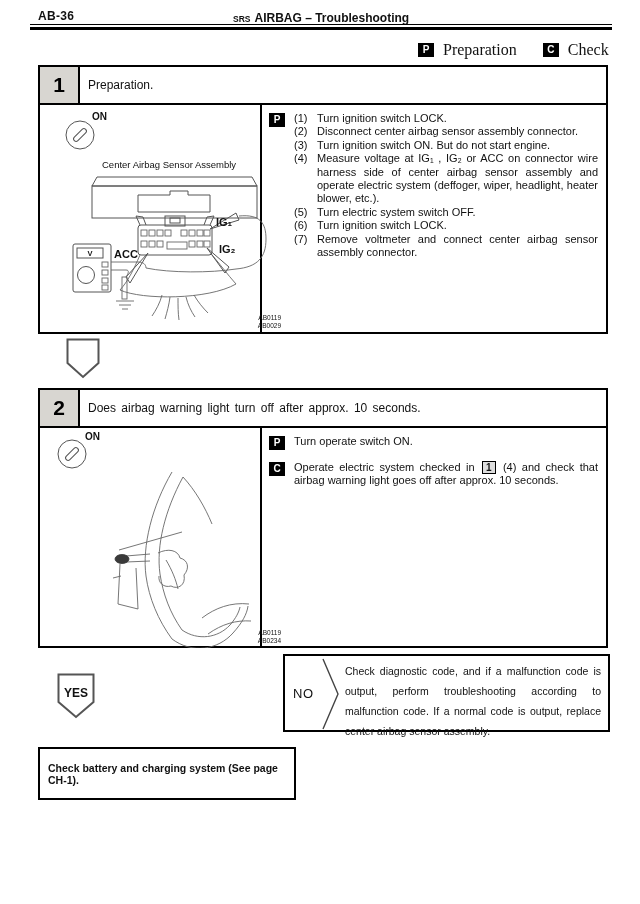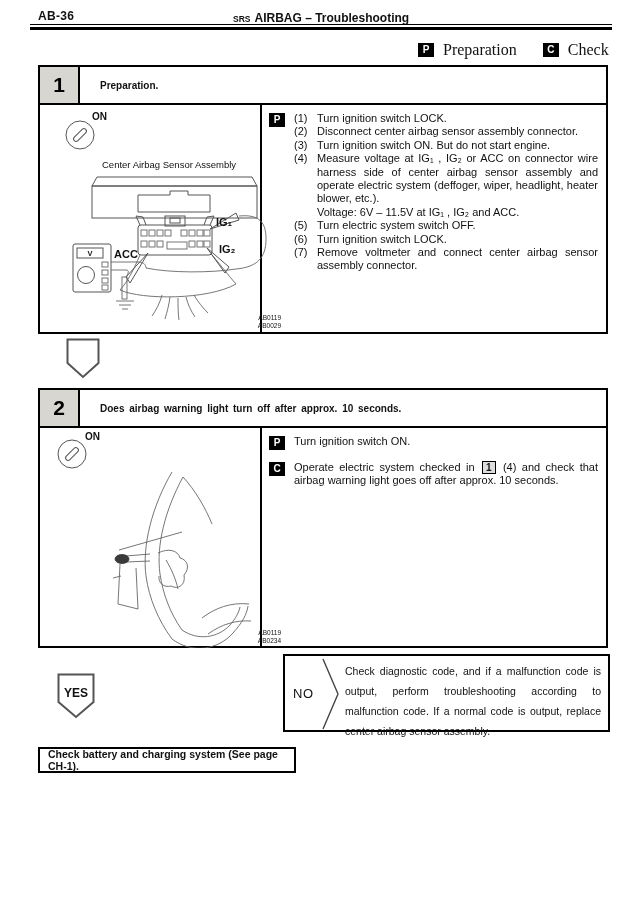--- a/index.html
+++ b/index.html
@@ -22,42 +22,42 @@
   .badge{display:inline-block; width:16px; height:14px; background:#000; color:#fff;
     font-size:10px; font-weight:bold; text-align:center; line-height:14px; flex:none;}
   
   .step-box{left:38px; width:570px; border:2px solid #000; box-sizing:border-box; background:#fff;}
   #step1{top:65px; height:269px;}
   #step2{top:388px; height:260px;}
   .step-head{height:36px; border-bottom:2px solid #000; display:flex; align-items:stretch;}
   .step-num{width:38px; background:#d8d6d1; border-right:2px solid #000; flex:none;
     display:flex; align-items:center; justify-content:center;
     font-size:21px; font-weight:bold; color:#000;}
-  .step-title{font-size:10px; font-weight:bold; align-self:center; padding-left:20px; word-spacing:2px;}
+  .step-title{font-size:12px; font-weight:normal; align-self:center; padding-left:8px; word-spacing:2px;}
   .step-body{display:flex; height:calc(100% - 38px);}
   .fig-cell{width:222px; flex:none; border-right:2px solid #000; position:relative; box-sizing:border-box;}
   .inst-cell{flex:1; padding:7px 8px 0 7px; font-size:11px; line-height:13.4px;}
   .p-block{display:flex;}
   .p-block .badge{margin-top:1px; margin-right:9px;}
   .ilist{flex:1; display:flex; flex-direction:column;}
   .item{display:flex;}
   .inum{width:23px; flex:none;}
   .itext{flex:1; text-align:justify;}
   .note{text-align:left;}
   .c-gap{height:11px;}
   .refbox{display:inline-block; border:1.5px solid #000; background:#ddd; padding:0 3px;
     font-weight:bold; font-size:10px; line-height:11px; margin:0 2px;}
   
   .flow-svg{display:block;}
   .no-box{left:283px; top:654px; width:327px; height:78px; border:2px solid #000;
     box-sizing:border-box; background:#fff;}
   .no-label{left:8px; top:30px; font-size:13px; font-weight:normal; letter-spacing:.5px;}
   .no-chev{left:37px; top:2px;}
   .no-text{left:60px; right:7px; top:5px; font-size:10.5px; line-height:20px; text-align:justify;}
-  .footer-box{left:38px; top:747px; width:258px; height:26px; border:2px solid #000;
+  .footer-box{left:38px; top:747px; width:258px; height:53px; border:2px solid #000;
     box-sizing:border-box; display:flex; align-items:center; padding:0 8px;
     font-size:10.5px; font-weight:600;}
   svg text{fill:#111;}
   .sketch{stroke:#555; fill:none; stroke-width:1;}
   .sketch2{stroke:#666; fill:none; stroke-width:0.9;}
 </style>
 </head>
 <body>
 
 <div id="page">
@@ -177,21 +177,20 @@
               <span class="itext">Disconnect center airbag sensor assembly connector.</span>
             </div>
             <div class="item">
               <span class="inum">(3)</span>
               <span class="itext">Turn ignition switch ON. But do not start engine.</span>
             </div>
             <div class="item">
               <span class="inum">(4)</span>
               <div class="itext">
                 <div>Measure voltage at IG₁ , IG₂ or ACC on connector wire harness side of center airbag sensor assembly and operate electric system (deffoger, wiper, headlight, heater blower, etc.).</div>
-                <div class="note">Voltage: 6V – 11.5V at IG₁ , IG₂ and ACC.</div>
               </div>
             </div>
             <div class="item">
               <span class="inum">(5)</span>
               <span class="itext">Turn electric system switch OFF.</span>
             </div>
             <div class="item">
               <span class="inum">(6)</span>
               <span class="itext">Turn ignition switch LOCK.</span>
             </div>
@@ -242,21 +241,21 @@
           <ellipse cx="82" cy="131" rx="7" ry="4.5" fill="#3a3a3a" stroke="#333" stroke-width="0.8"></ellipse>
 
           <text x="241" y="207" font-size="6.5" text-anchor="end">AB0119</text>
           <text x="241" y="215" font-size="6.5" text-anchor="end">AB0234</text>
         </svg>
       </div>
       <div class="inst-cell">
         <div class="p-block">
           <span class="badge">P</span>
           <div class="ilist">
-            <div class="itext" style="text-align:left;">Turn ignition switch ON.</div>
+            <div class="itext" style="text-align:left;">Turn operate switch ON.</div>
           </div>
         </div>
         <div class="c-gap"></div>
         <div class="p-block">
           <span class="badge">C</span>
           <div class="ilist">
             <div class="itext">
               <span>Operate electric system checked in</span>
               <span class="refbox">1</span>
               <span>(4) and check that airbag warning light goes off after approx. 10 seconds.</span>

